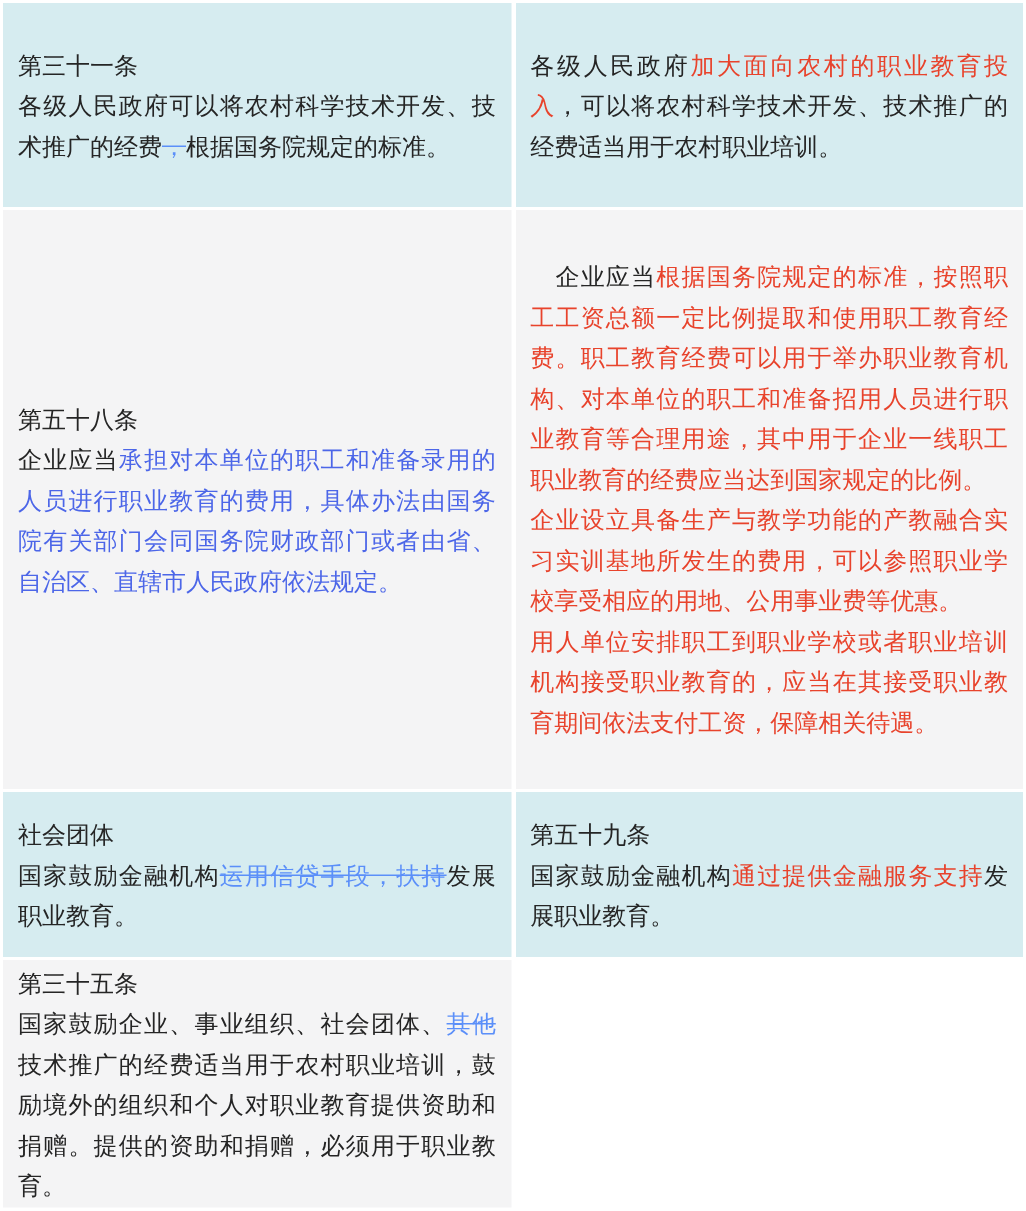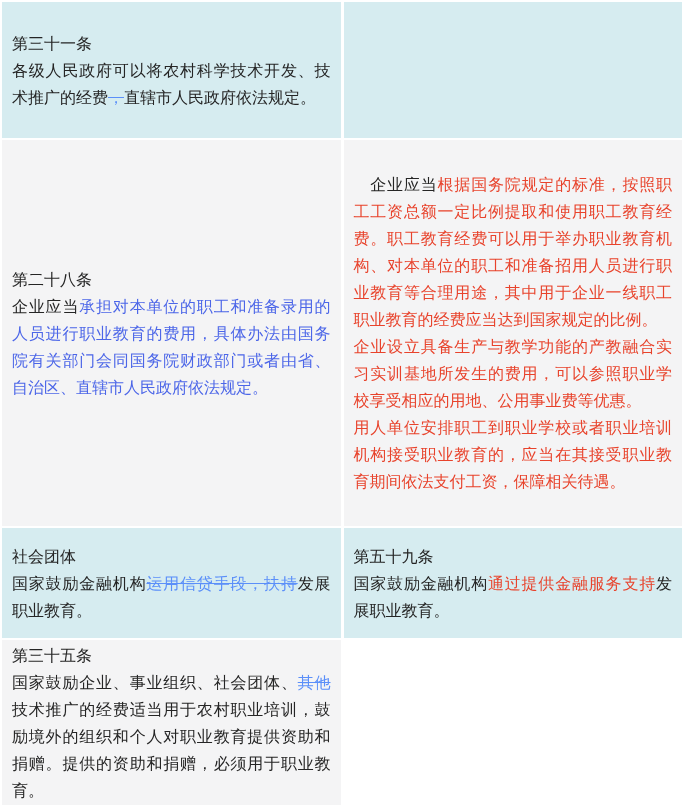--- a/index.html
+++ b/index.html
@@ -34,28 +34,29 @@
   .t-strike{color:#5b8ff9;text-decoration:line-through;}
   .t-add{color:#e8432c;}
 </style>
 </head>
 <body>
 
 <div class="grid">
 
   <div class="cell bg-cyan">
     <p><span>第三十一条</span></p>
-    <p><span class="t-normal">各级人民政府可以将农村科学技术开发、技术推广的经费</span><span class="t-strike">，</span><span class="t-normal">直辖市人民政府依法规定。</span></p>
+    <p><span class="t-normal">各级人民政府可以将农村科学技术开发、技术推广的经费</span><span class="t-strike">，</span><span class="t-normal">根据国务院规定的标准。</span></p>
   </div>
 
   <div class="cell bg-cyan">
+    <p><span class="t-normal">各级人民政府</span><span class="t-add">加大面向农村的职业教育投入</span><span class="t-normal">，可以将农村科学技术开发、技术推广的经费适当用于农村职业培训。</span></p>
   </div>
 
   <div class="cell bg-gray">
-    <p><span>第二十八条</span></p>
+    <p><span>第五十八条</span></p>
     <p><span class="t-normal">企业应当</span><span class="t-del">承担对本单位的职工和准备录用的人员进行职业教育的费用，具体办法由国务院有关部门会同国务院财政部门或者由省、自治区、直辖市人民政府依法规定。</span></p>
   </div>
 
   <div class="cell bg-gray">
     <p><span class="t-normal">　企业应当</span><span class="t-add">根据国务院规定的标准，按照职工工资总额一定比例提取和使用职工教育经费。职工教育经费可以用于举办职业教育机构、对本单位的职工和准备招用人员进行职业教育等合理用途，其中用于企业一线职工职业教育的经费应当达到国家规定的比例。</span></p>
     <p><span class="t-add">企业设立具备生产与教学功能的产教融合实习实训基地所发生的费用，可以参照职业学校享受相应的用地、公用事业费等优惠。</span></p>
     <p><span class="t-add">用人单位安排职工到职业学校或者职业培训机构接受职业教育的，应当在其接受职业教育期间依法支付工资，保障相关待遇。</span></p>
   </div>
 
   <div class="cell bg-cyan">

